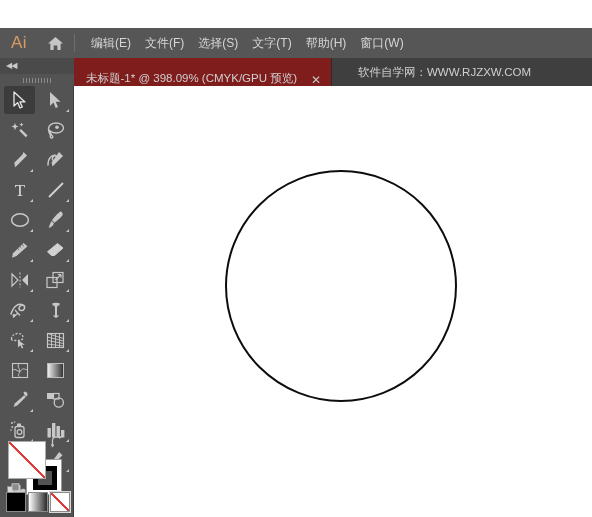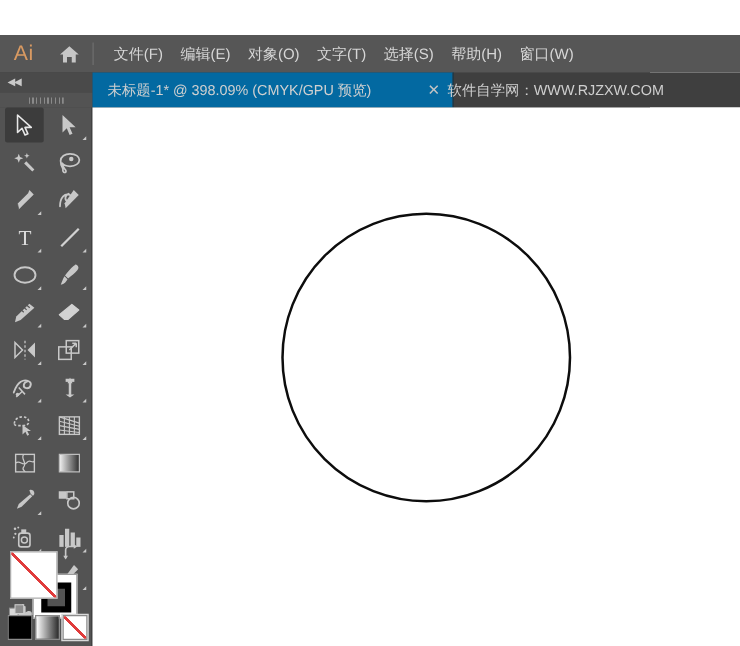--- a/index.html
+++ b/index.html
@@ -106,28 +106,27 @@
   .grip-dots {
     width: 28px;
     height: 5px;
     background: repeating-linear-gradient(to right,
       #8a8a8a 0px, #8a8a8a 1px, transparent 1px, transparent 3px);
   }
   .doc-tab {
     position: absolute;
     left: 74px; top: 0;
     height: 28px;
-    background: #0369a1;
+    background: #7f1d1d;
     border-right: 1px solid #2c2c2c;
     display: flex;
-    align-items: center;
+    align-items: flex-end;
     padding: 0 10px 0 12px;
     box-sizing: border-box;
     cursor: default;
-    gap: 31px;
   }
   .doc-tab-title {
     color: #d0d0d0;
     font-size: 11.5px;
     white-space: nowrap;
   }
   .doc-tab-close {
     color: #c4c4c4;
     font-size: 12px;
     margin-left: 14px;
@@ -310,25 +309,24 @@
 
   <div class="menubar">
     <div class="ai-logo">Ai</div>
     <div class="home-btn">
       <svg width="17" height="15" viewBox="0 0 17 15" aria-hidden="true">
         <path d="M8.5 1 L16 7.6 L13.6 7.6 L13.6 14 L10.4 14 L10.4 9.6 L6.6 9.6 L6.6 14 L3.4 14 L3.4 7.6 L1 7.6 Z" fill="#c6c6c6"></path>
       </svg>
     </div>
     <div class="menu-divider"></div>
     <div class="menu-items">
+      <div class="menu-item">编辑(E)</div>
       <div class="menu-item">文件(F)</div>
-      <div class="menu-item">编辑(E)</div>
-      <div class="menu-item">对象(O)</div>
+      <div class="menu-item">选择(S)</div>
       <div class="menu-item">文字(T)</div>
-      <div class="menu-item">选择(S)</div>
       <div class="menu-item">帮助(H)</div>
       <div class="menu-item">窗口(W)</div>
     </div>
   </div>
 
   <div class="tabbar">
     <div class="panel-collapse">
       <span class="collapse-arrows">◀◀</span>
     </div>
     <div class="panel-grip">

